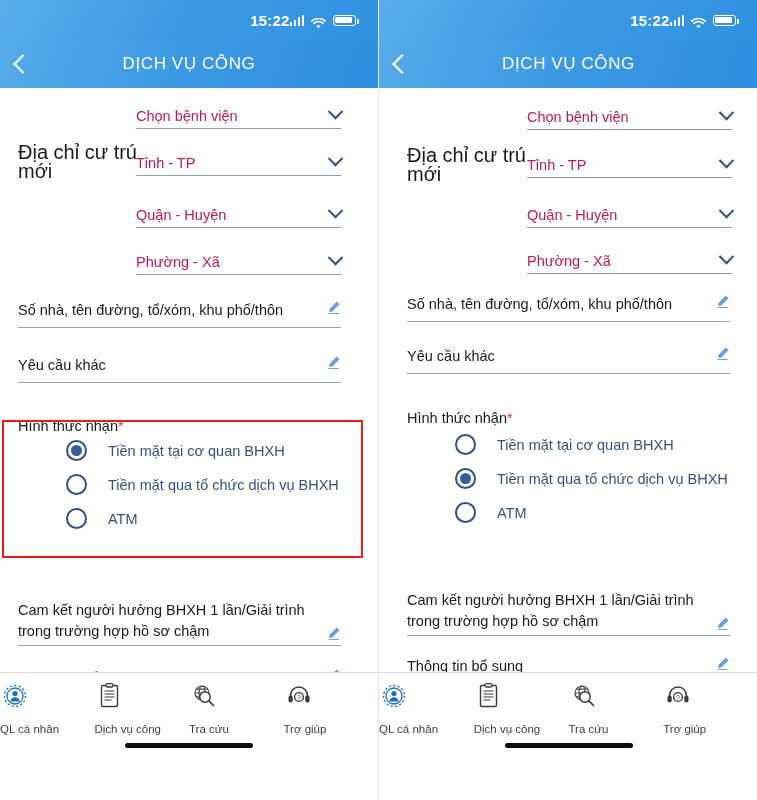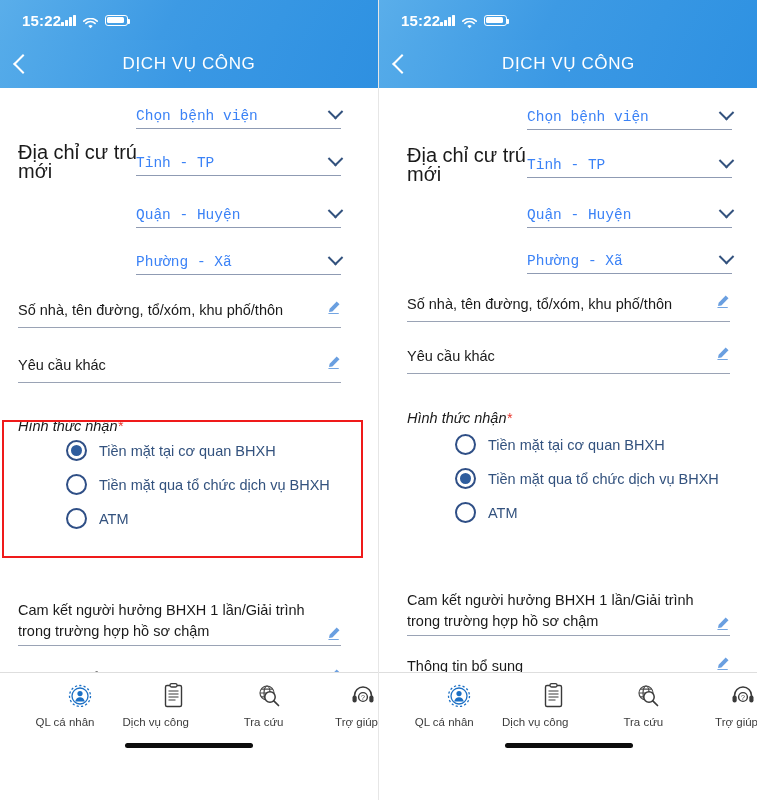--- a/index.html
+++ b/index.html
@@ -10,21 +10,21 @@
     overflow:hidden;
   }
   .shell{position:relative;width:757px;height:800px;display:flex;}
   .panel{position:relative;width:378px;height:800px;background:#fff;overflow:hidden;flex:0 0 auto;}
   .panel.right{width:379px;border-left:1px solid #e6e6e6;}
 
   
   .statusbar{
     position:relative;height:40px;
     background:linear-gradient(120deg,#5aaeea 0%,#3d9ae4 45%,#2f92e2 100%);
-    display:flex;align-items:center;justify-content:flex-start;
+    display:flex;align-items:center;justify-content:flex-end;
     padding:0 22px;box-sizing:border-box;
   }
   .clock{color:#fff;font-size:15px;font-weight:bold;letter-spacing:.2px;}
   .status-icons{display:flex;align-items:center;gap:7px;}
   .signal{display:flex;align-items:flex-end;gap:1.5px;height:11px;}
   .signal i{display:block;width:2.5px;background:#fff;border-radius:.5px;}
   .signal i:nth-child(1){height:4px;}
   .signal i:nth-child(2){height:6px;}
   .signal i:nth-child(3){height:8.5px;}
   .signal i:nth-child(4){height:11px;}
@@ -58,40 +58,40 @@
 
   .sel-label{
     position:absolute;font-size:20px;color:#1a1a1a;line-height:19px;
   }
   .select{
     position:absolute;
     border-bottom:1.4px solid #8f9bb3;
     display:flex;align-items:flex-end;justify-content:space-between;
     box-sizing:border-box;padding-bottom:4px;
   }
-  .select span.txt{font-size:14.5px;color:#3b82f6;font-family:Liberation Mono, monospace;}
+  .select span.txt{font-size:14.5px;color:#be185d;}
   .chev-down{
     width:9px;height:9px;border-right:2px solid #33527e;border-bottom:2px solid #33527e;
     transform:rotate(45deg) translate(-2px,-2px);display:block;margin-bottom:4px;
   }
 
   .txtfield{
     position:absolute;border-bottom:1.4px solid #9aa3b5;
     box-sizing:border-box;
     display:flex;align-items:flex-start;justify-content:space-between;
     padding-bottom:3px;
   }
   .txtfield .label{font-size:14.5px;color:#1a1a1a;line-height:21px;}
   .pencil{width:15px;height:15px;flex:0 0 auto;margin-bottom:1px;}
 
   
   .radio-block{position:absolute;left:0;right:0;}
-  .radio-title{position:absolute;font-size:14.5px;color:#1a1a1a;font-style:italic;}
+  .radio-title{position:absolute;font-size:14.5px;color:#1a1a1a;}
   .req{color:#e8332a;font-size:14px;}
-  .radio-row{position:absolute;display:flex;align-items:center;}
+  .radio-row{position:absolute;display:flex;align-items:center;gap:9px;}
   .radio{
     width:21px;height:21px;border-radius:50%;
     border:2.2px solid #2f4f86;box-sizing:border-box;
     flex:0 0 auto;position:relative;background:#fff;
   }
   .radio.on::after{
     content:"";position:absolute;left:50%;top:50%;
     width:11px;height:11px;margin:-5.5px 0 0 -5.5px;
     border-radius:50%;background:#2f5d9e;
   }
@@ -101,21 +101,21 @@
     position:absolute;border:2.4px solid #ef1a1a;box-sizing:border-box;
     pointer-events:none;
   }
 
   
   .navbar{
     position:absolute;left:0;right:0;bottom:0;height:88px;
     background:#fff;border-top:1px solid #dedede;
     display:flex;align-items:flex-start;box-sizing:border-box;padding-top:8px;
   }
-  .navitem{flex:1;display:flex;flex-direction:column;align-items:flex-end;gap:5px;}
+  .navitem{flex:1;display:flex;flex-direction:column;align-items:flex-start;gap:12px;}
   .navicon{width:30px;height:30px;display:flex;align-items:center;justify-content:center;}
   .navlabel{font-size:11.5px;color:#3c3c3c;}
   .homebar{
     position:absolute;bottom:12px;left:50%;transform:translateX(-50%);
     width:128px;height:5px;border-radius:3px;background:#0d0d0d;
   }
 </style>
 </head>
 <body>
 

